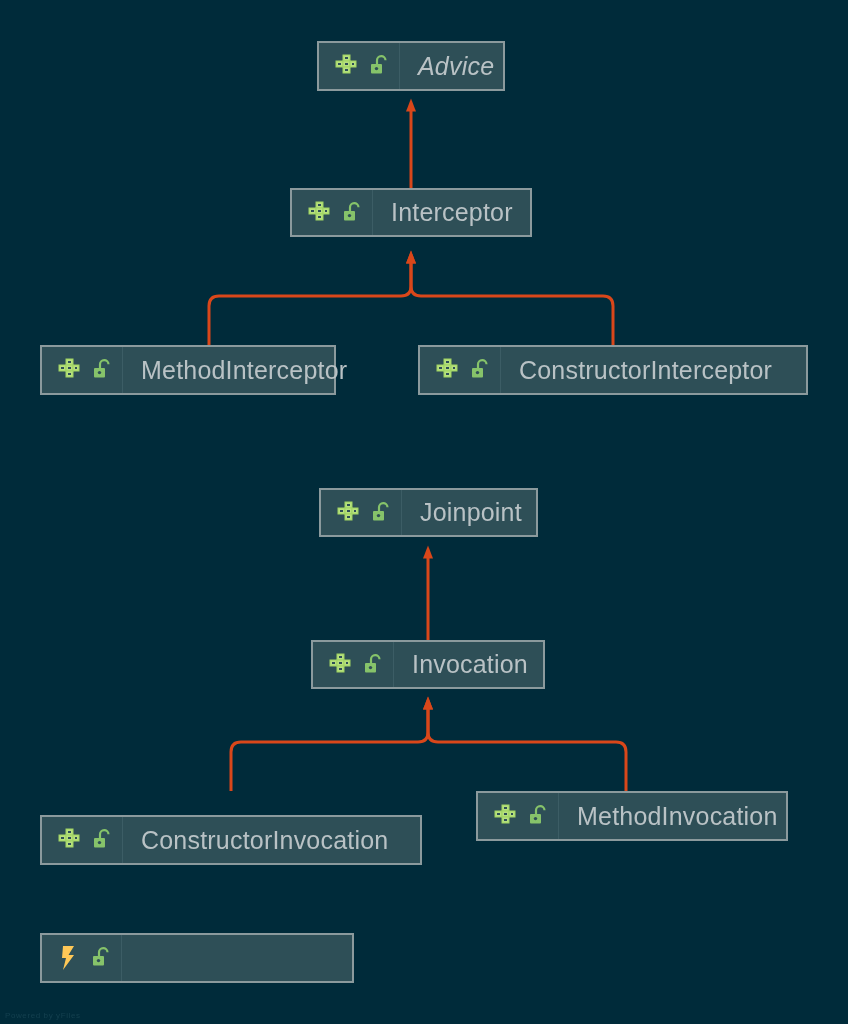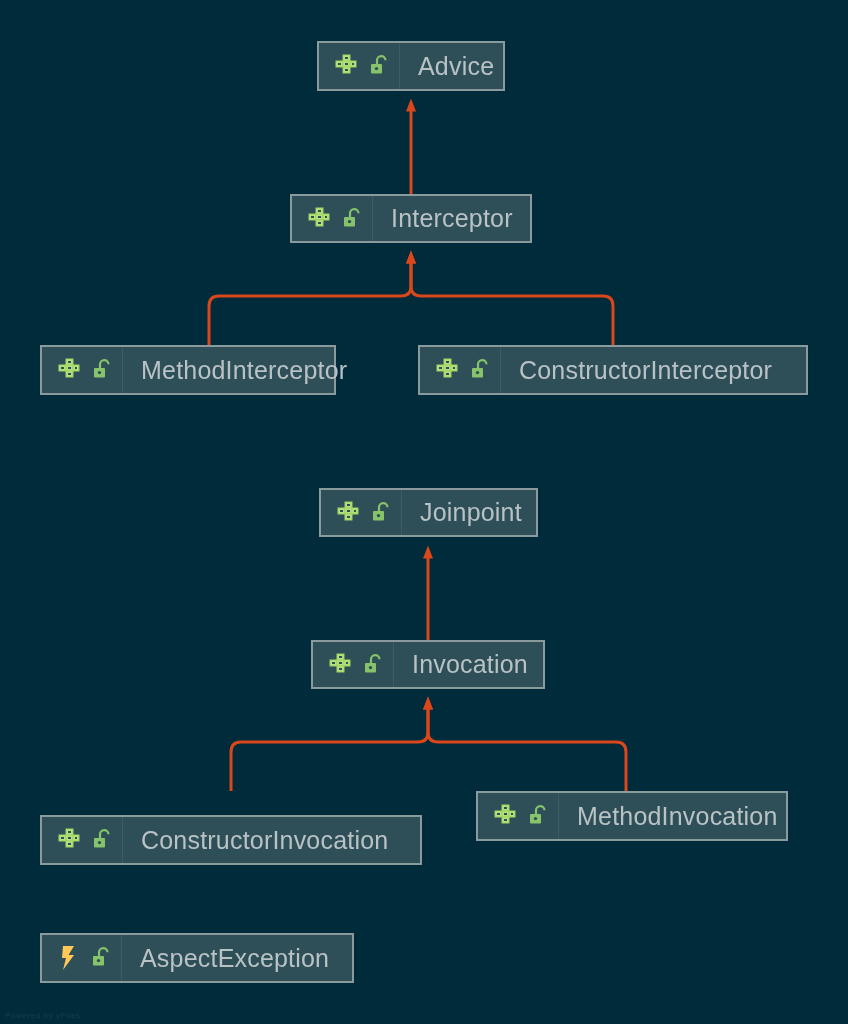--- a/index.html
+++ b/index.html
@@ -100,21 +100,21 @@
 
     <g>
       <path d="M 231 791 L 231 752 Q 231 742 241 742 L 418 742 Q 428 742 428 732 L 428 708" fill="none" stroke="#d9471a" stroke-width="3" marker-end="url(#uml-arrow)"></path>
     </g>
 
     <g>
       <path d="M 626 791 L 626 752 Q 626 742 616 742 L 438 742 Q 428 742 428 732 L 428 708" fill="none" stroke="#d9471a" stroke-width="3" marker-end="url(#uml-arrow)"></path>
     </g>
   </svg>
 
-  <div class="node" style="left:317px; top:41px; width:188px; height:50px;">
+  <div class="node" style="left:317px; top:41px; width:188px; height:50px;font-style:italic;">
     <div class="node-icons">
       <svg class="icon-iface" width="27" height="24" viewBox="0 0 27 24">
         <path d="M10 1 h7 v5 h5 v6 h-5 v-5 h-7 z M3 7 h7 v6 h-7 z M17 7 h5 v0 h-5 z M10 13 h7 v5 h-7 z M17 12 h5 v1 h-5 z" fill="none"></path>
         <g fill="#b6e07d" stroke="#9fd463" stroke-width="1">
           <rect x="10" y="1" width="7" height="6"></rect>
           <rect x="3" y="7" width="7" height="6"></rect>
           <rect x="10" y="7" width="7" height="6"></rect>
           <rect x="17" y="7" width="6" height="6"></rect>
           <rect x="10" y="13" width="7" height="6"></rect>
         </g>
@@ -128,21 +128,21 @@
       </svg>
       <svg class="icon-lock" width="20" height="24" viewBox="0 0 20 24">
         <path d="M8 10 V6.5 A4 4 0 0 1 16.5 6.2" fill="none" stroke="#86c36a" stroke-width="2.2"></path>
         <rect x="2" y="10" width="11" height="9.5" rx="1" fill="#86c36a"></rect>
         <circle cx="7.5" cy="14.6" r="1.7" fill="#2e4f57"></circle>
       </svg>
     </div>
     <span class="node-label">Advice</span>
   </div>
 
-  <div class="node" style="left:290px; top:194px; width:242px; height:49px;text-align:right;">
+  <div class="node" style="left:290px; top:188px; width:242px; height:49px;text-align:right;">
     <div class="node-icons">
       <svg class="icon-iface" width="27" height="24" viewBox="0 0 27 24">
         <g fill="#b6e07d" stroke="#9fd463" stroke-width="1">
           <rect x="10" y="1" width="7" height="6"></rect>
           <rect x="3" y="7" width="7" height="6"></rect>
           <rect x="10" y="7" width="7" height="6"></rect>
           <rect x="17" y="7" width="6" height="6"></rect>
           <rect x="10" y="13" width="7" height="6"></rect>
         </g>
         <g fill="#2e4f57">
@@ -328,18 +328,17 @@
     <div class="node-icons" style="gap:13px; padding-left:18px;">
       <svg class="icon-bolt" width="18" height="26" viewBox="0 0 18 26">
         <path d="M3 1 H14 L8.5 10 H14 L3 25 L6 13 H2 Z" fill="#ffc857"></path>
       </svg>
       <svg class="icon-lock" width="20" height="24" viewBox="0 0 20 24">
         <path d="M8 10 V6.5 A4 4 0 0 1 16.5 6.2" fill="none" stroke="#86c36a" stroke-width="2.2"></path>
         <rect x="2" y="10" width="11" height="9.5" rx="1" fill="#86c36a"></rect>
         <circle cx="7.5" cy="14.6" r="1.7" fill="#2e4f57"></circle>
       </svg>
     </div>
-    <span class="node-label">AspectException</span>
   </div>
 
   <div id="watermark">Powered by yFiles</div>
 
 </div>
 
 </body></html>

